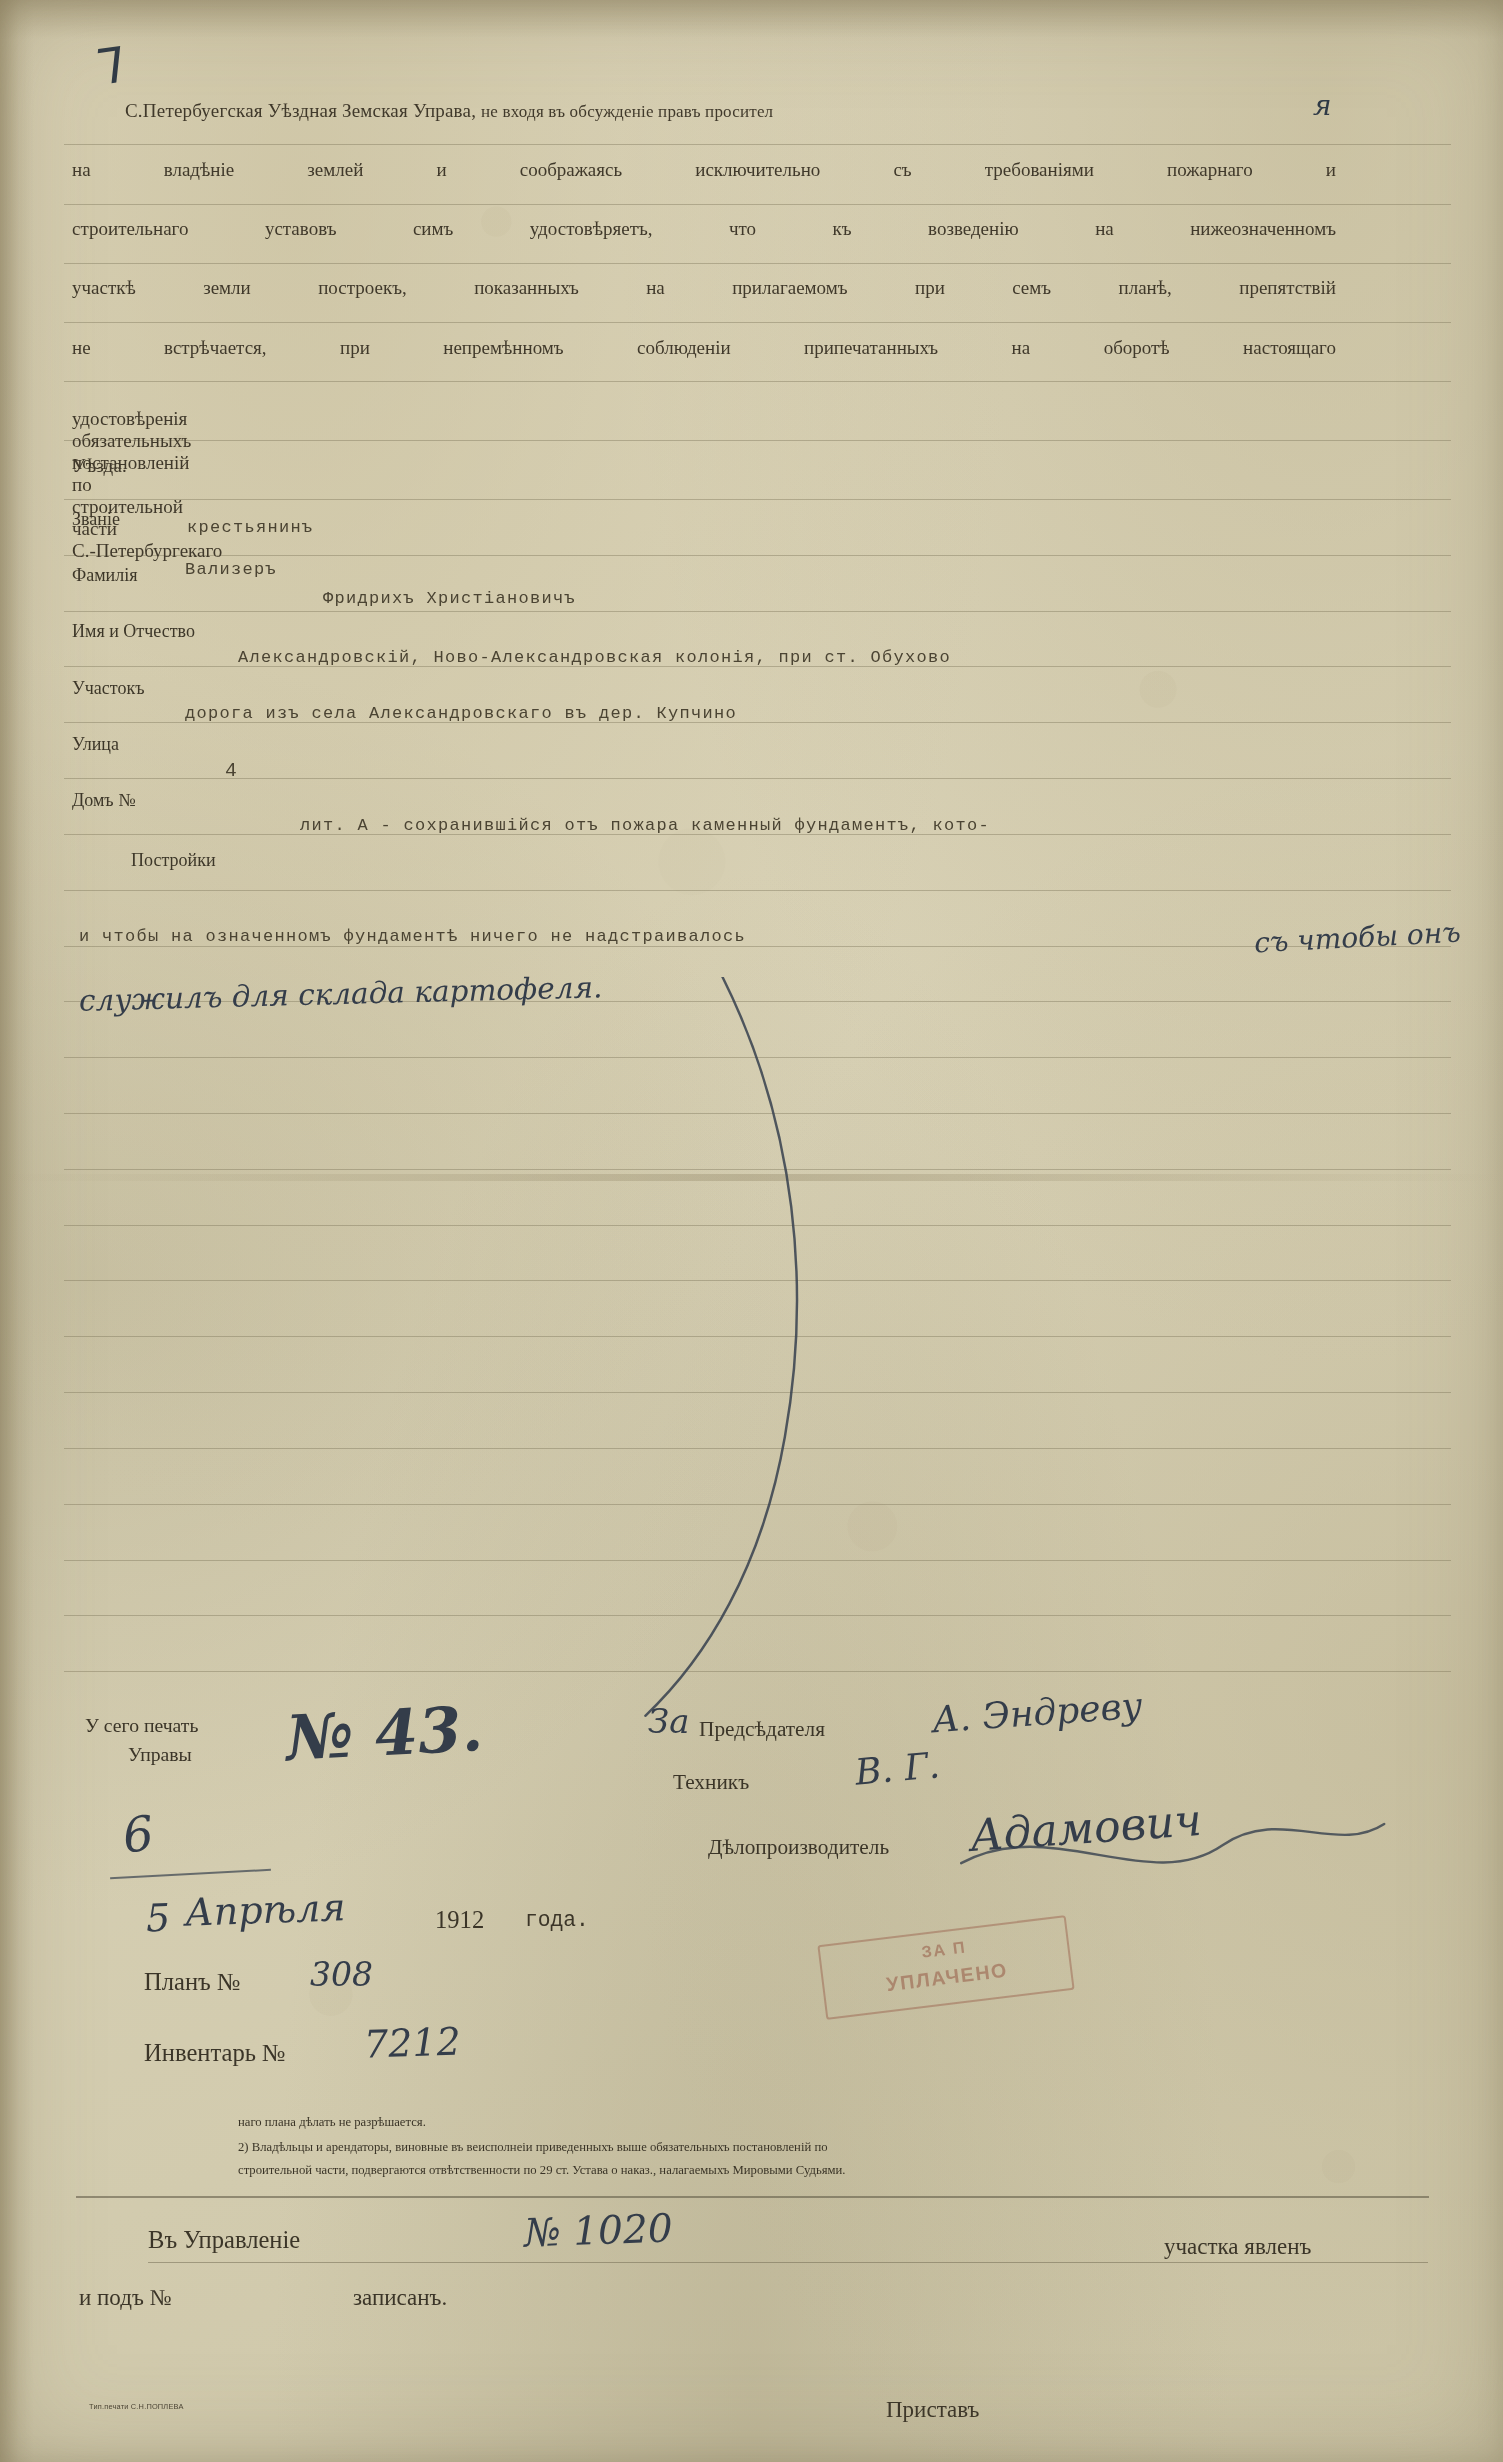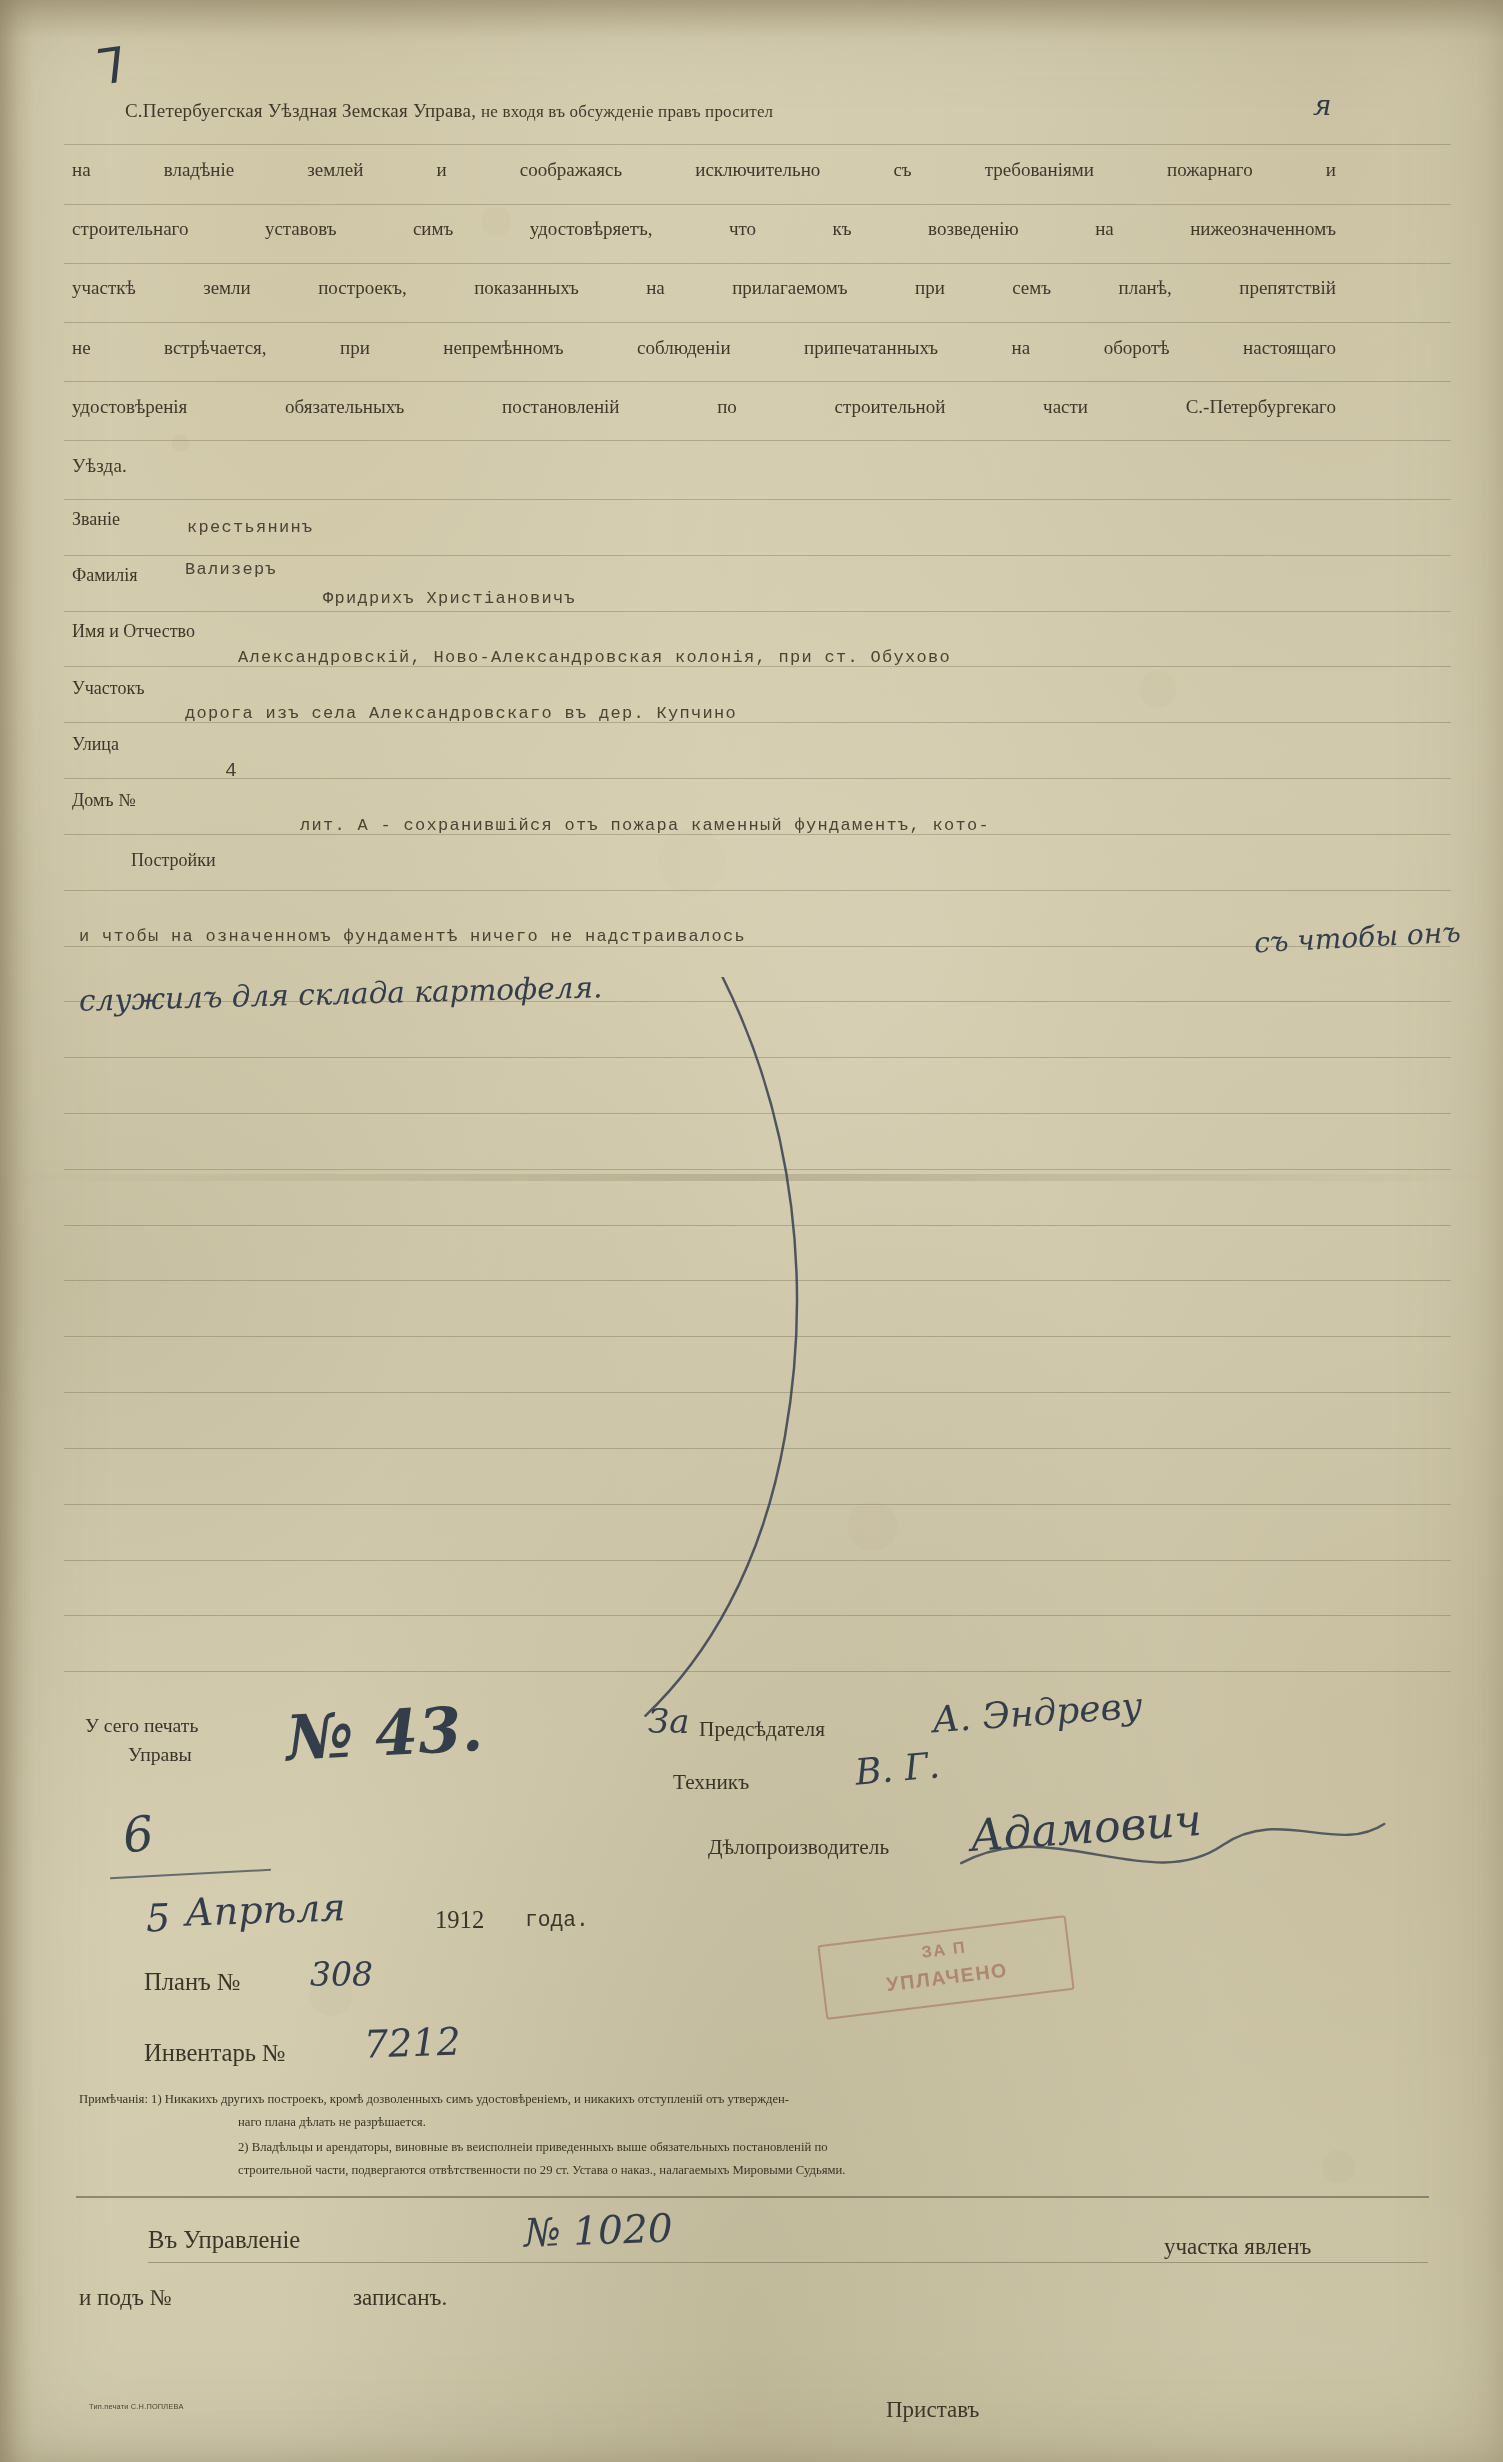--- a/index.html
+++ b/index.html
@@ -241,21 +241,21 @@
     <span>встрѣчается,</span>
     <span>при</span>
     <span>непремѣнномъ</span>
     <span>соблюденіи</span>
     <span>припечатанныхъ</span>
     <span>на</span>
     <span>оборотѣ</span>
     <span>настоящаго</span>
   </div>
 
-  <div class="body-just" style="left:72px; top:396px; width:1264px;">
+  <div class="body-just" style="left:72px; top:408px; width:1264px;flex-direction:column;">
     <span>удостовѣренія</span>
     <span>обязательныхъ</span>
     <span>постановленій</span>
     <span>по</span>
     <span>строительной</span>
     <span>части</span>
     <span>С.-Петербургекаго</span>
   </div>
 
   <div class="ptext body-line" style="left:72px; top:455px;">Уѣзда.</div>
@@ -323,24 +323,20 @@
   <div class="hw hw-ink" style="left:310px; top:1955px; font-size:33px;">308</div>
 
   <div class="ptext" style="left:144px; top:2039px; font-size:24.6px;">Инвентарь №</div>
   <div class="hw hw-ink" style="left:364px; top:2021px; font-size:38px; transform:rotate(-2deg);">7212</div>
 
   <div class="stamp" style="left:821px; top:1930px;">
     <span class="s1">ЗА П</span>
     <span class="s2">УПЛАЧЕНО</span>
   </div>
 
-  <div class="note" style="left:79px; top:2091px; width:1346px;">
-    <span class="bold">Примѣчанія:</span>
-    <span>1) Никакихъ другихъ построекъ, кромѣ дозволенныхъ симъ удостовѣреніемъ, и никакихъ отступленій отъ утвержден-</span>
-  </div>
   <div class="note" style="left:238px; top:2114px;">наго плана дѣлать не разрѣшается.</div>
   <div class="note" style="left:238px; top:2139px;">2) Владѣльцы и арендаторы, виновные въ веисполнеіи приведенныхъ выше обязательныхъ постановленій по</div>
   <div class="note" style="left:238px; top:2162px;">строительной части, подвергаются отвѣтственности по 29 ст. Устава о наказ., налагаемыхъ Мировыми Судьями.</div>
 
   <div class="hr" style="left:76px; top:2196px; width:1353px;"></div>
 
   <div class="ptext" style="left:148px; top:2226px; font-size:24.6px;">Въ  Управленіе</div>
   <div class="hw hw-ink" style="left:524px; top:2208px; font-size:39px; transform:rotate(-2deg);">№ 1020</div>
   <div class="ptext" style="left:1164px; top:2234px; font-size:23px;">участка явленъ</div>
   <div class="hr" style="left:148px; top:2262px; width:1280px; height:0.8px; background:rgba(110,102,78,0.5);"></div>

